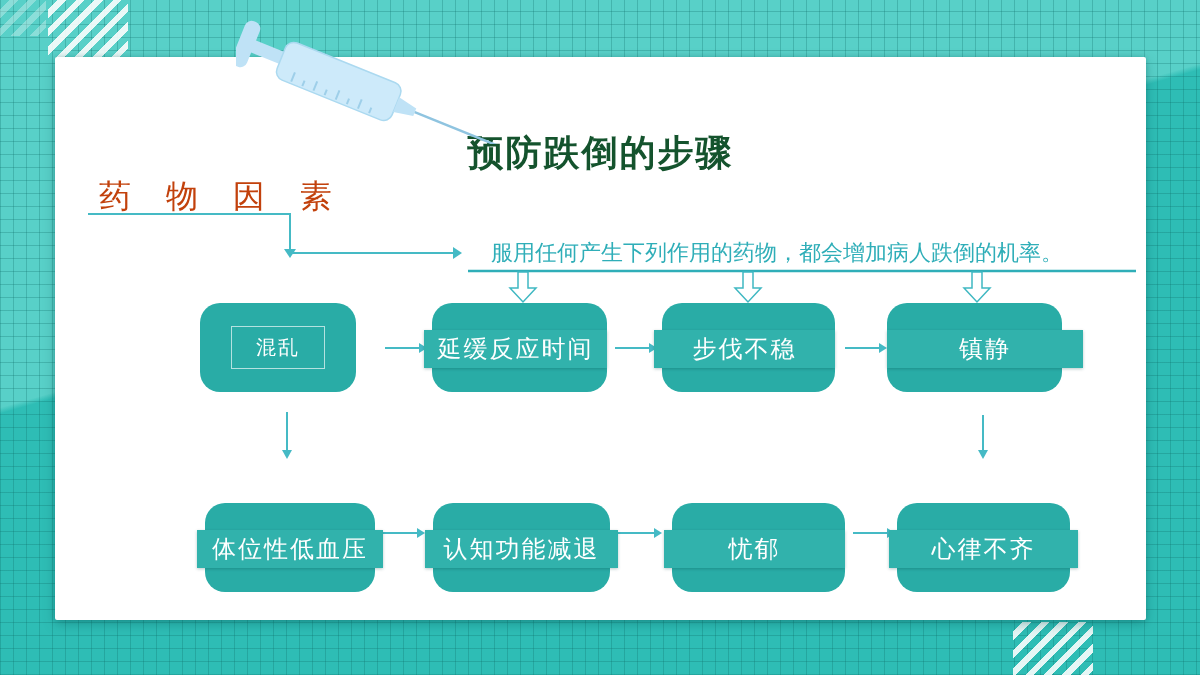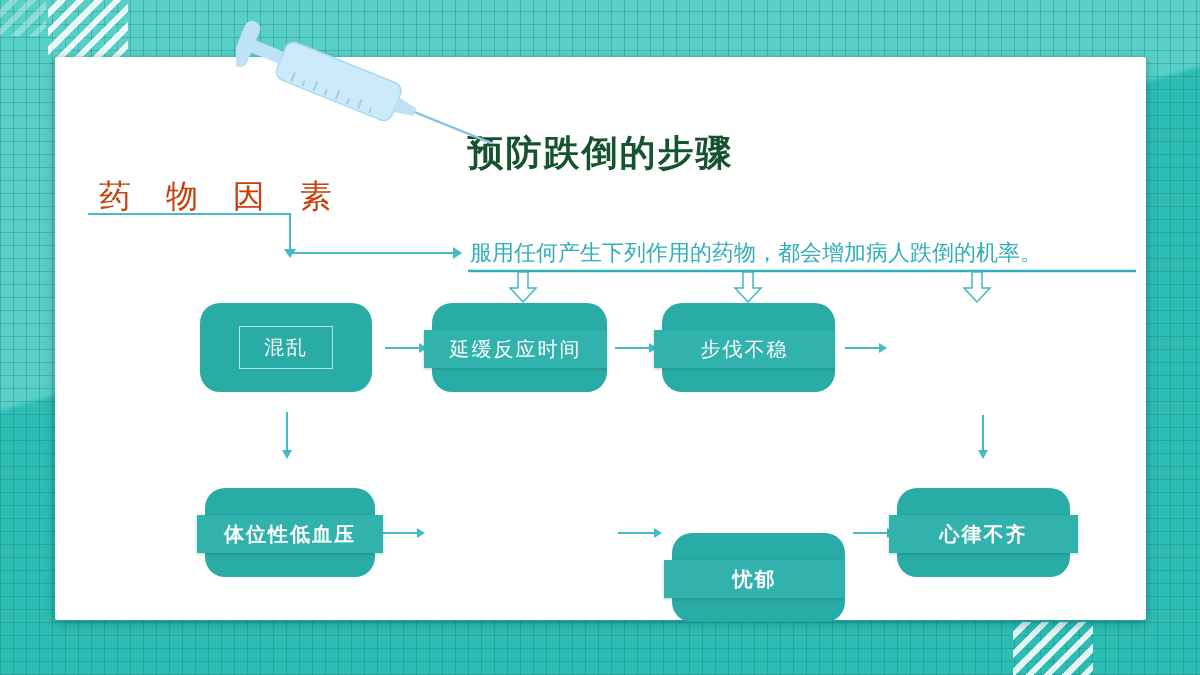--- a/index.html
+++ b/index.html
@@ -16,33 +16,33 @@
   .hatch.tl{left:48px;top:0;width:80px;height:57px;}
   .hatch.br{left:1013px;top:622px;width:80px;height:53px;}
   .hatch.corner{left:0;top:0;width:46px;height:36px;opacity:.35;}
   .card{position:absolute;left:55px;top:57px;width:1091px;height:563px;background:#fff;
     border-radius:2px;box-shadow:0 4px 12px rgba(0,80,80,0.35),0 0 4px rgba(0,80,80,0.18);}
   .syringe{position:absolute;left:236px;top:14px;width:345px;height:130px;pointer-events:none;}
   .title{position:absolute;left:0;top:72px;width:100%;text-align:center;
     font-size:36px;font-weight:bold;letter-spacing:2px;color:#14532d;}
   .heading{position:absolute;left:44px;top:118px;font-size:32px;letter-spacing:13px;
     color:#c2410c;font-weight:400;white-space:nowrap;}
-  .note{position:absolute;left:415px;top:181px;width:680px;font-size:22px;color:#2FAEB8;
+  .note{position:absolute;left:436px;top:181px;width:680px;font-size:22px;color:#2FAEB8;
     white-space:nowrap;}
   .connectors{position:absolute;inset:0;width:1091px;height:563px;}
   .node{position:absolute;height:89px;background:#29ACA6;border-radius:20px;color:#fff;}
   .band{position:absolute;top:27px;height:38px;background:#31B2AC;
     box-shadow:0 1px 3px rgba(0,70,70,0.28);display:flex;align-items:center;justify-content:center;
-    font-size:20px;letter-spacing:2px;white-space:nowrap;}
+    font-size:24px;letter-spacing:2px;white-space:nowrap;}
   .band-l{left:-8px;right:0;}
   .band-r{left:0;right:-21px;}
   .band-lr{left:-8px;right:-8px;}
   .plain{position:absolute;inset:0;display:flex;align-items:center;justify-content:center;}
   .frame{border:1px solid rgba(255,255,255,0.65);padding:7px 24px;font-size:20px;letter-spacing:2px;}
-  .r1{top:246px;} .r2{top:431px;font-weight:bold;}
+  .r1{top:246px;} .r2{top:446px;}
 </style>
 </head>
 <body>
 
 <div class="stage">
   <div class="bg"></div>
   <div class="hatch corner"></div>
   <div class="hatch tl"></div>
   <div class="hatch br"></div>
 
@@ -77,36 +77,42 @@
         <polygon points="227,393 237,393 232,402"></polygon>
         <polygon points="923,393 933,393 928,402"></polygon>
       </g>
       <g fill="#ffffff" stroke="#3FB8C2" stroke-width="1.5">
         <path d="M463 215 L463 231 L455 231 L468 245 L481 231 L473 231 L473 215 Z"></path>
         <path d="M688 215 L688 231 L680 231 L693 245 L706 231 L698 231 L698 215 Z"></path>
         <path d="M917 215 L917 231 L909 231 L922 245 L935 231 L927 231 L927 215 Z"></path>
       </g>
     </svg>
 
-    <div class="node r1" style="left:145px;width:156px;padding-left:16px;">
+    <div class="node r1" style="left:145px;width:156px;">
       <div class="plain">
           <span class="frame">混乱</span>
         </div>
     </div>
     <div class="node r1" style="left:377px;width:175px;">
       <div class="band band-l">延缓反应时间</div>
     </div>
     <div class="node r1" style="left:607px;width:173px;">
       <div class="band band-l">步伐不稳</div>
     </div>
+    <div class="node r1" style="left:832px;width:175px;">
+      <div class="band band-r">镇静</div>
+    </div>
 
     <div class="node r2" style="left:150px;width:170px;">
       <div class="band band-lr">体位性低血压</div>
     </div>
-    <div class="node r2" style="left:617px;width:173px;margin-top:45px;">
+    <div class="node r2" style="left:378px;width:177px;">
+      <div class="band band-lr">认知功能减退</div>
+    </div>
+    <div class="node r2" style="left:617px;width:173px;">
       <div class="band band-l">忧郁</div>
     </div>
     <div class="node r2" style="left:842px;width:173px;">
       <div class="band band-lr">心律不齐</div>
     </div>
   </div>
 
   <svg class="syringe" viewBox="0 0 345 130" xmlns="http://www.w3.org/2000/svg">
     <g transform="rotate(22 10 30)">
       <rect x="2" y="6" width="16" height="48" rx="7" fill="#BFE2F6"></rect>

